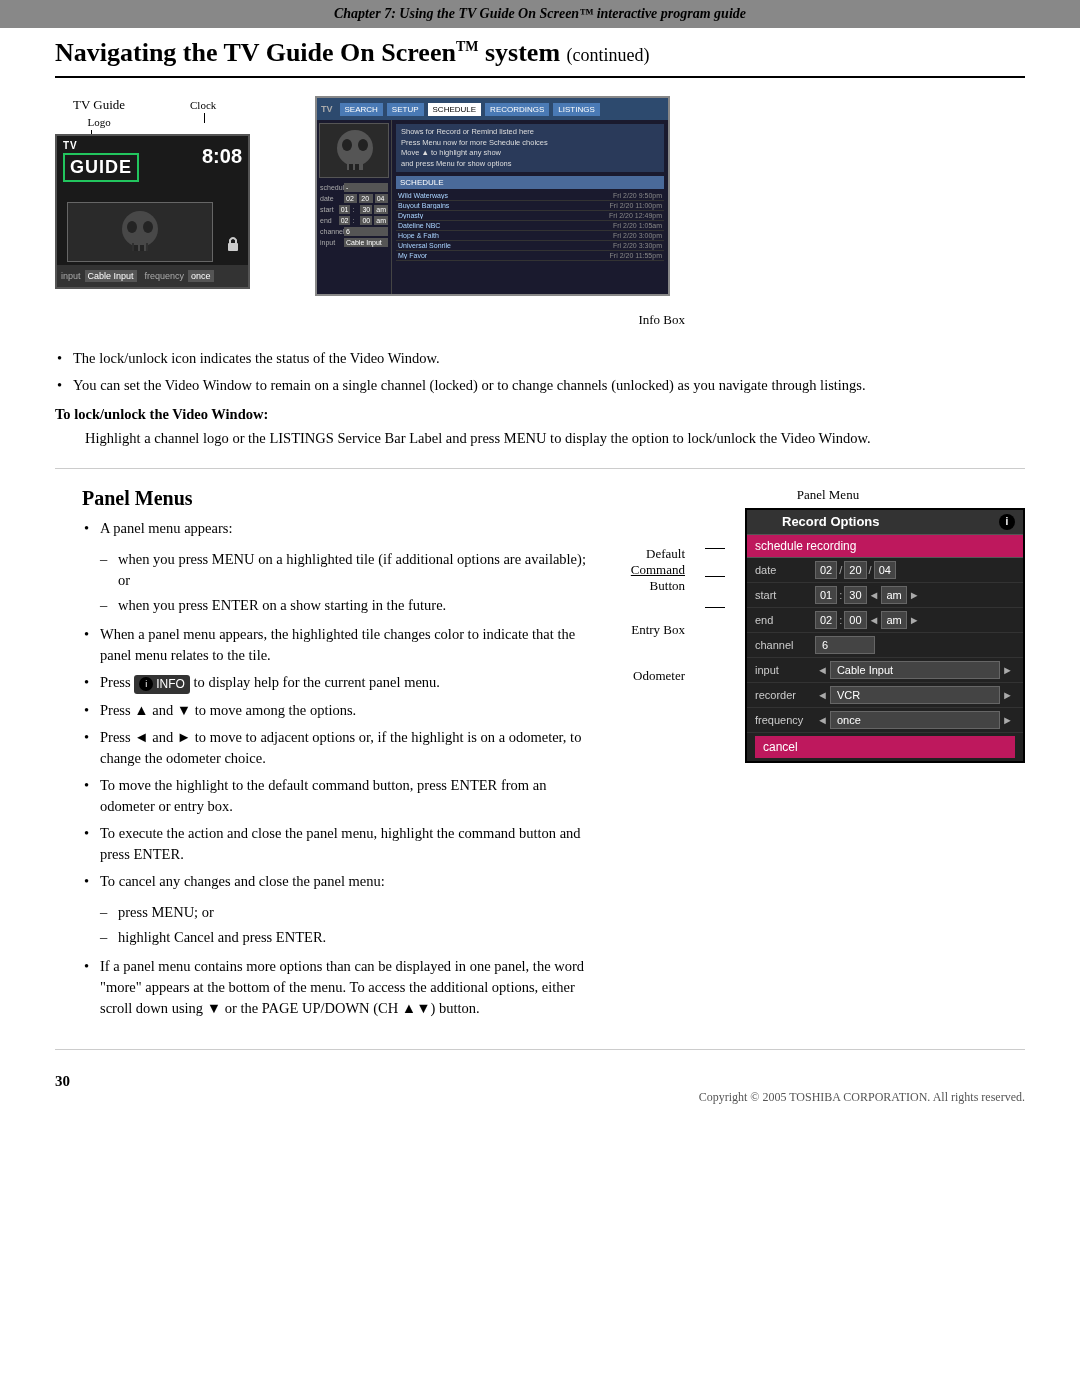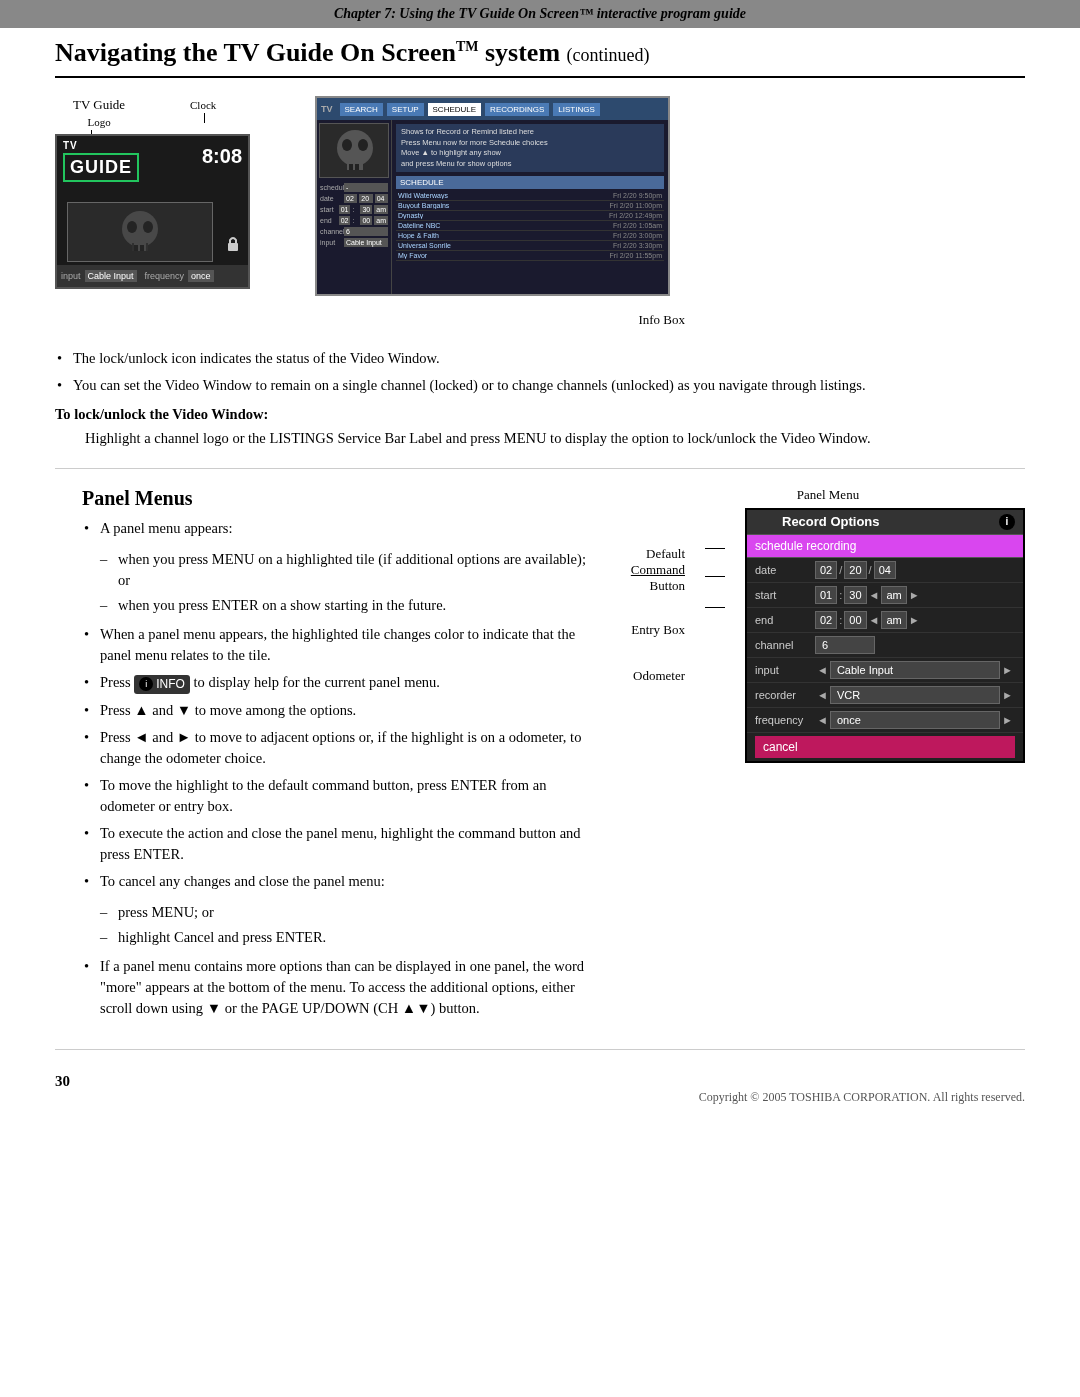--- a/index.html
+++ b/index.html
@@ -374,21 +374,21 @@
       width: 16px;
       height: 16px;
       display: flex;
       align-items: center;
       justify-content: center;
       font-size: 10px;
       font-weight: bold;
     }
 
     .ro-schedule {
-      background: #d946ef;
+      background: #be185d;
       color: #fff;
       font-size: 12px;
       padding: 4px 8px;
       border-bottom: 1px solid #555;
     }
 
     .ro-row {
       display: flex;
       align-items: center;
       padding: 3px 8px;

